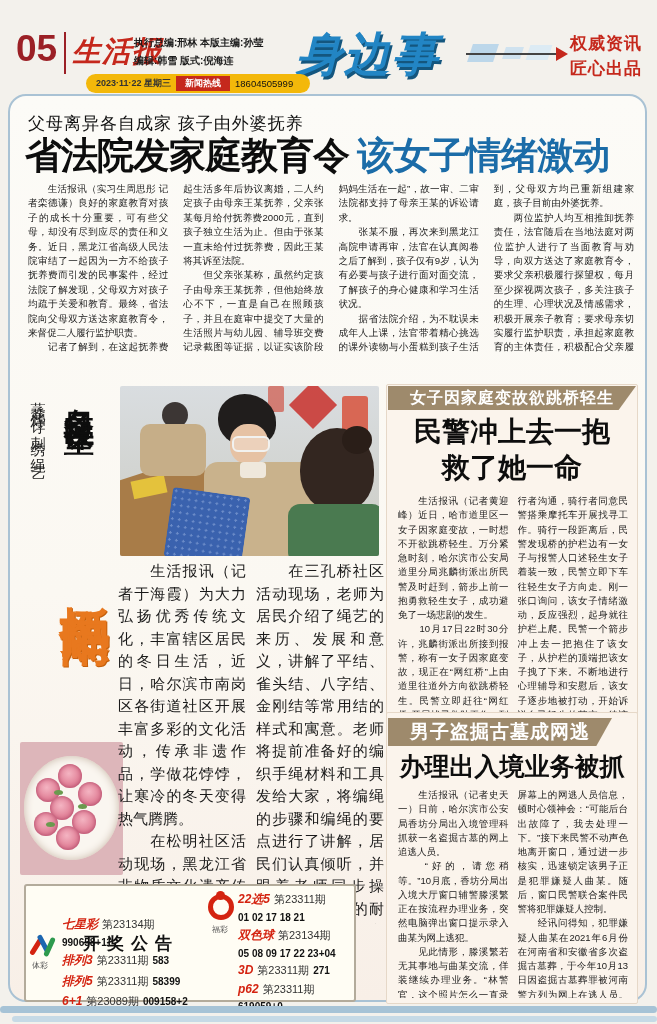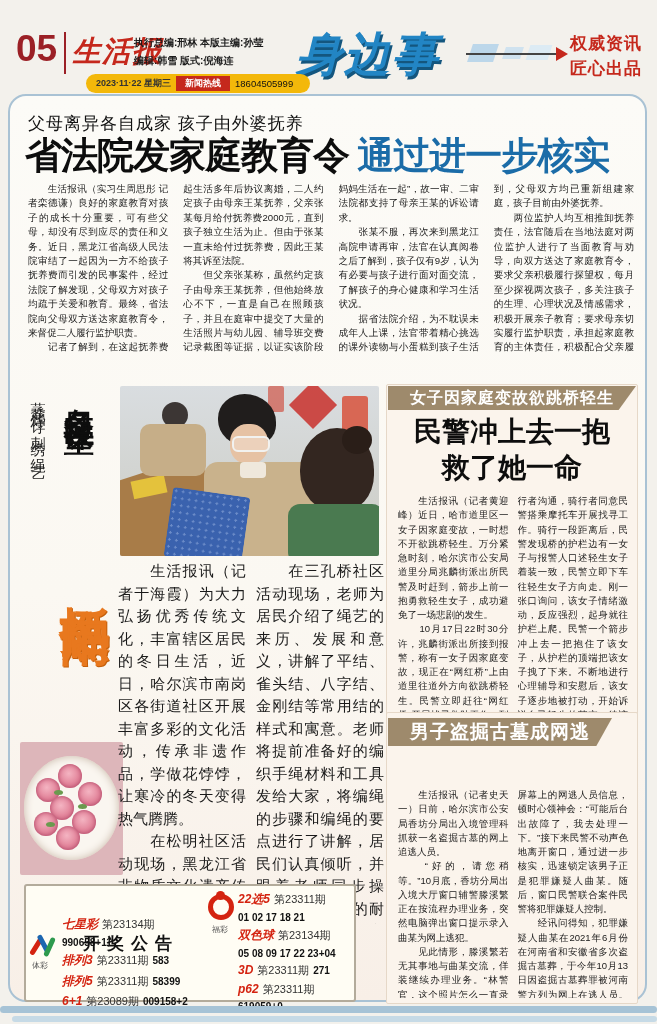--- a/index.html
+++ b/index.html
@@ -132,21 +132,21 @@
   <div class="abs datebar">
     <span class="date">2023·11·22 星期三</span>
     <span class="hotline-label">新闻热线</span>
     <span class="hotline-num">18604505999</span>
   </div>
 
   <div class="abs frame"></div>
 
   <div class="abs kicker">父母离异各自成家 孩子由外婆抚养</div>
   <div class="abs headline">
-    <span class="black">省法院发家庭教育令 </span><span class="blue">通过进一步核实</span>
+    <span class="black">省法院发家庭教育令 </span><span class="blue">该女子情绪激动</span>
   </div>
   <div class="abs lead-cols">
     <div class="col">　　生活报讯（实习生周思彤 记者栾德谦）良好的家庭教育对孩子的成长十分重要，可有些父母，却没有尽到应尽的责任和义务。近日，黑龙江省高级人民法院审结了一起因为一方不给孩子抚养费而引发的民事案件，经过法院了解发现，父母双方对孩子均疏于关爱和教育。最终，省法院向父母双方送达家庭教育令，来督促二人履行监护职责。
 　　记者了解到，在这起抚养费民事案件中，张某和王某（均为化名）在一</div>
     <div class="col">起生活多年后协议离婚，二人约定孩子由母亲王某抚养，父亲张某每月给付抚养费2000元，直到孩子独立生活为止。但由于张某一直未给付过抚养费，因此王某将其诉至法院。
 　　但父亲张某称，虽然约定孩子由母亲王某抚养，但他始终放心不下，一直是自己在照顾孩子，并且在庭审中提交了大量的生活照片与幼儿园、辅导班交费记录截图等证据，以证实该阶段孩子由其实际抚养。然而，当一审法官询问孩子时，孩子却说“一直跟</div>
     <div class="col">妈妈生活在一起”，故一审、二审法院都支持了母亲王某的诉讼请求。
 　　张某不服，再次来到黑龙江高院申请再审，法官在认真阅卷之后了解到，孩子仅有9岁，认为有必要与孩子进行面对面交流，了解孩子的身心健康和学习生活状况。
 　　据省法院介绍，为不耽误未成年人上课，法官带着精心挑选的课外读物与小蛋糕到孩子生活的地方，利用孩子的午休时间，以阿姨的身份与孩子进行了交谈。通过沟通，法官了解</div>
     <div class="col">到，父母双方均已重新组建家庭，孩子目前由外婆抚养。
@@ -202,20 +202,21 @@
   <div class="abs atitle1">民警冲上去一抱
 救了她一命</div>
   <div class="abs body1">
     <div class="col">　　生活报讯（记者黄迎峰）近日，哈市道里区一女子因家庭变故，一时想不开欲跳桥轻生。万分紧急时刻，哈尔滨市公安局道里分局兆麟街派出所民警及时赶到，箭步上前一抱勇救轻生女子，成功避免了一场悲剧的发生。
 　　10月17日22时30分许，兆麟街派出所接到报警，称有一女子因家庭变故，现正在“网红桥”上由道里往道外方向欲跳桥轻生。民警立即赶往“网红桥”开展找寻救助工作。到达“网红桥”时，江风刺骨，民警徒步前行，发现寻找工作进行得太慢，此时正好有骑行摩托车的市民迎面驶来，民警立即与骑</div>
     <div class="col">行者沟通，骑行者同意民警搭乘摩托车开展找寻工作。骑行一段距离后，民警发现桥的护栏边有一女子与报警人口述轻生女子着装一致，民警立即下车往轻生女子方向走。刚一张口询问，该女子情绪激动，反应强烈，起身就往护栏上爬。民警一个箭步冲上去一把抱住了该女子，从护栏的顶端把该女子拽了下来。不断地进行心理辅导和安慰后，该女子逐步地被打动，开始诉说自己轻生的苦衷。待该女子情绪稳定后，民警搀扶着她往桥下走，同时联系家属。安全到达桥下后，女子家属也赶了过来，民警将轻生女子交到家属的手中。</div>
   </div>
 
   <div class="abs panel panel2"></div>
   <div class="abs banner banner2">男子盗掘古墓成网逃</div>
+  <div class="abs atitle2">办理出入境业务被抓</div>
   <div class="abs body2">
     <div class="col">　　生活报讯（记者史天一）日前，哈尔滨市公安局香坊分局出入境管理科抓获一名盗掘古墓的网上追逃人员。
 　　“好的，请您稍等。”10月底，香坊分局出入境大厅窗口辅警滕溪繁正在按流程办理业务，突然电脑弹出窗口提示录入曲某为网上逃犯。
 　　见此情形，滕溪繁若无其事地与曲某交流，佯装继续办理业务。“林警官，这个照片怎么一直录不进去呀？”滕溪繁对窗口民警林颖喊道。民警走上前看到了电脑</div>
     <div class="col">屏幕上的网逃人员信息，顿时心领神会：“可能后台出故障了，我去处理一下。”接下来民警不动声色地离开窗口，通过进一步核实，迅速锁定该男子正是犯罪嫌疑人曲某。随后，窗口民警联合案件民警将犯罪嫌疑人控制。
 　　经讯问得知，犯罪嫌疑人曲某在2021年6月份在河南省和安徽省多次盗掘古墓葬，于今年10月13日因盗掘古墓葬罪被河南警方列为网上在逃人员。目前，犯罪嫌疑人曲某已被移交给河南警方，案件正在进一步工作中。</div>
   </div>
 
   <div class="abs lottery">
     <div class="lot-title">开奖公告</div>

